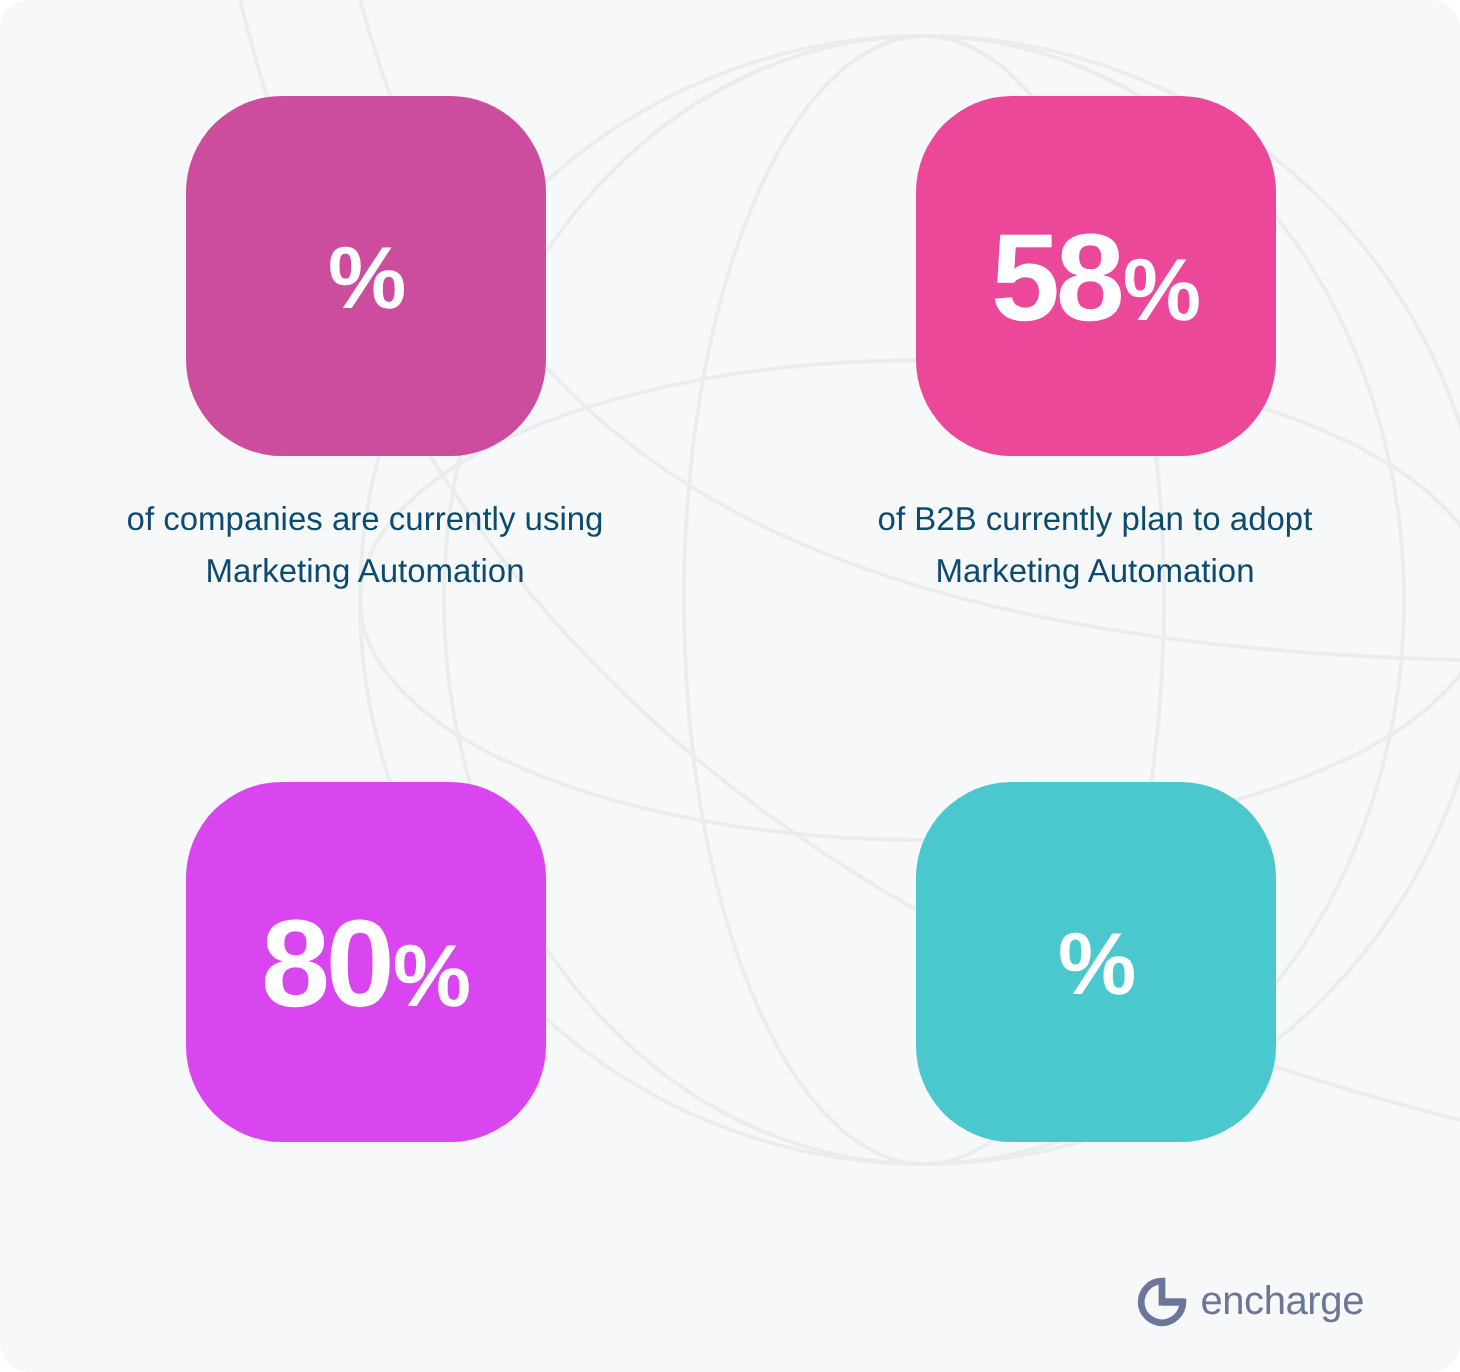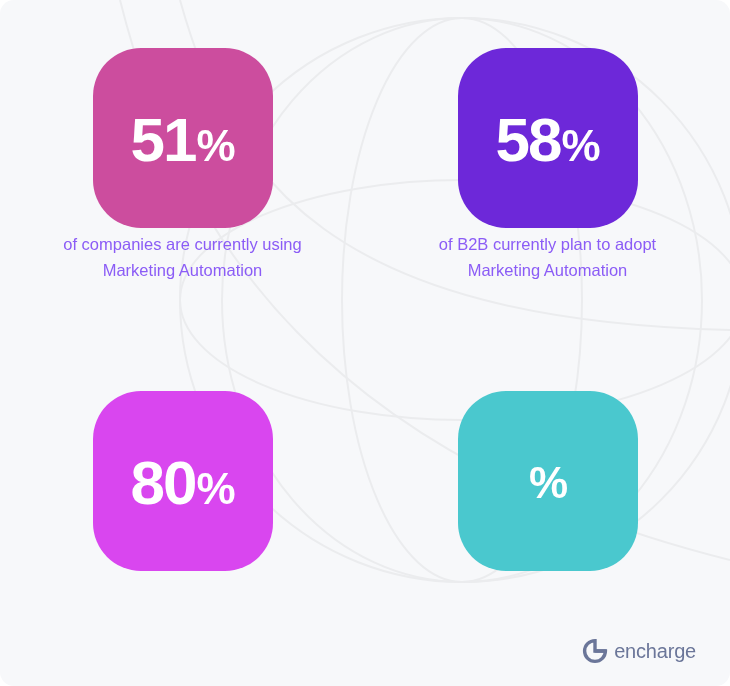--- a/index.html
+++ b/index.html
@@ -61,31 +61,31 @@
     align-items: baseline;
     transform: translateY(2px);
   }
   .tile-value .pct {
     font-size: 44px;
     font-weight: bold;
     letter-spacing: -1px;
     margin-left: 1px;
   }
   .caption {
-    margin-top: 4px;
+    margin-top: 20px;
     width: 260px;
     text-align: center;
-    color: #8b5cf6;
+    color: #0c4a6e;
     font-size: 16.5px;
     line-height: 1.55;
     font-family: "Liberation Sans", sans-serif;
   }
   .brand {
     position: absolute;
-    right: 34px;
+    right: 48px;
     bottom: 22px;
     display: flex;
     align-items: center;
     gap: 6px;
   }
   .brand-name {
     color: #6b7699;
     font-size: 20px;
     font-family: "Liberation Sans", sans-serif;
     letter-spacing: -0.2px;
@@ -105,29 +105,28 @@
       <path d="M180 0 C 230 180, 330 320, 730 330"></path>
       <path d="M120 0 C 180 240, 330 460, 730 560"></path>
     </g>
   </svg>
 
   <div class="grid">
 
     <div class="stat-cell cell-tl">
       <div class="tile" style="background:#cc4d9e">
         <div class="tile-value">
-          <span>51</span>
             <span class="pct">%</span>
         </div>
       </div>
       <div class="caption">of companies are currently using Marketing Automation</div>
     </div>
 
     <div class="stat-cell cell-tr">
-      <div class="tile" style="background:#6d28d9">
+      <div class="tile" style="background:#ec4899">
         <div class="tile-value">
           <span>58</span>
             <span class="pct">%</span>
         </div>
       </div>
       <div class="caption">of B2B currently plan to adopt Marketing Automation</div>
     </div>
 
     <div class="stat-cell cell-bl">
       <div class="tile" style="background:#d946ef">

